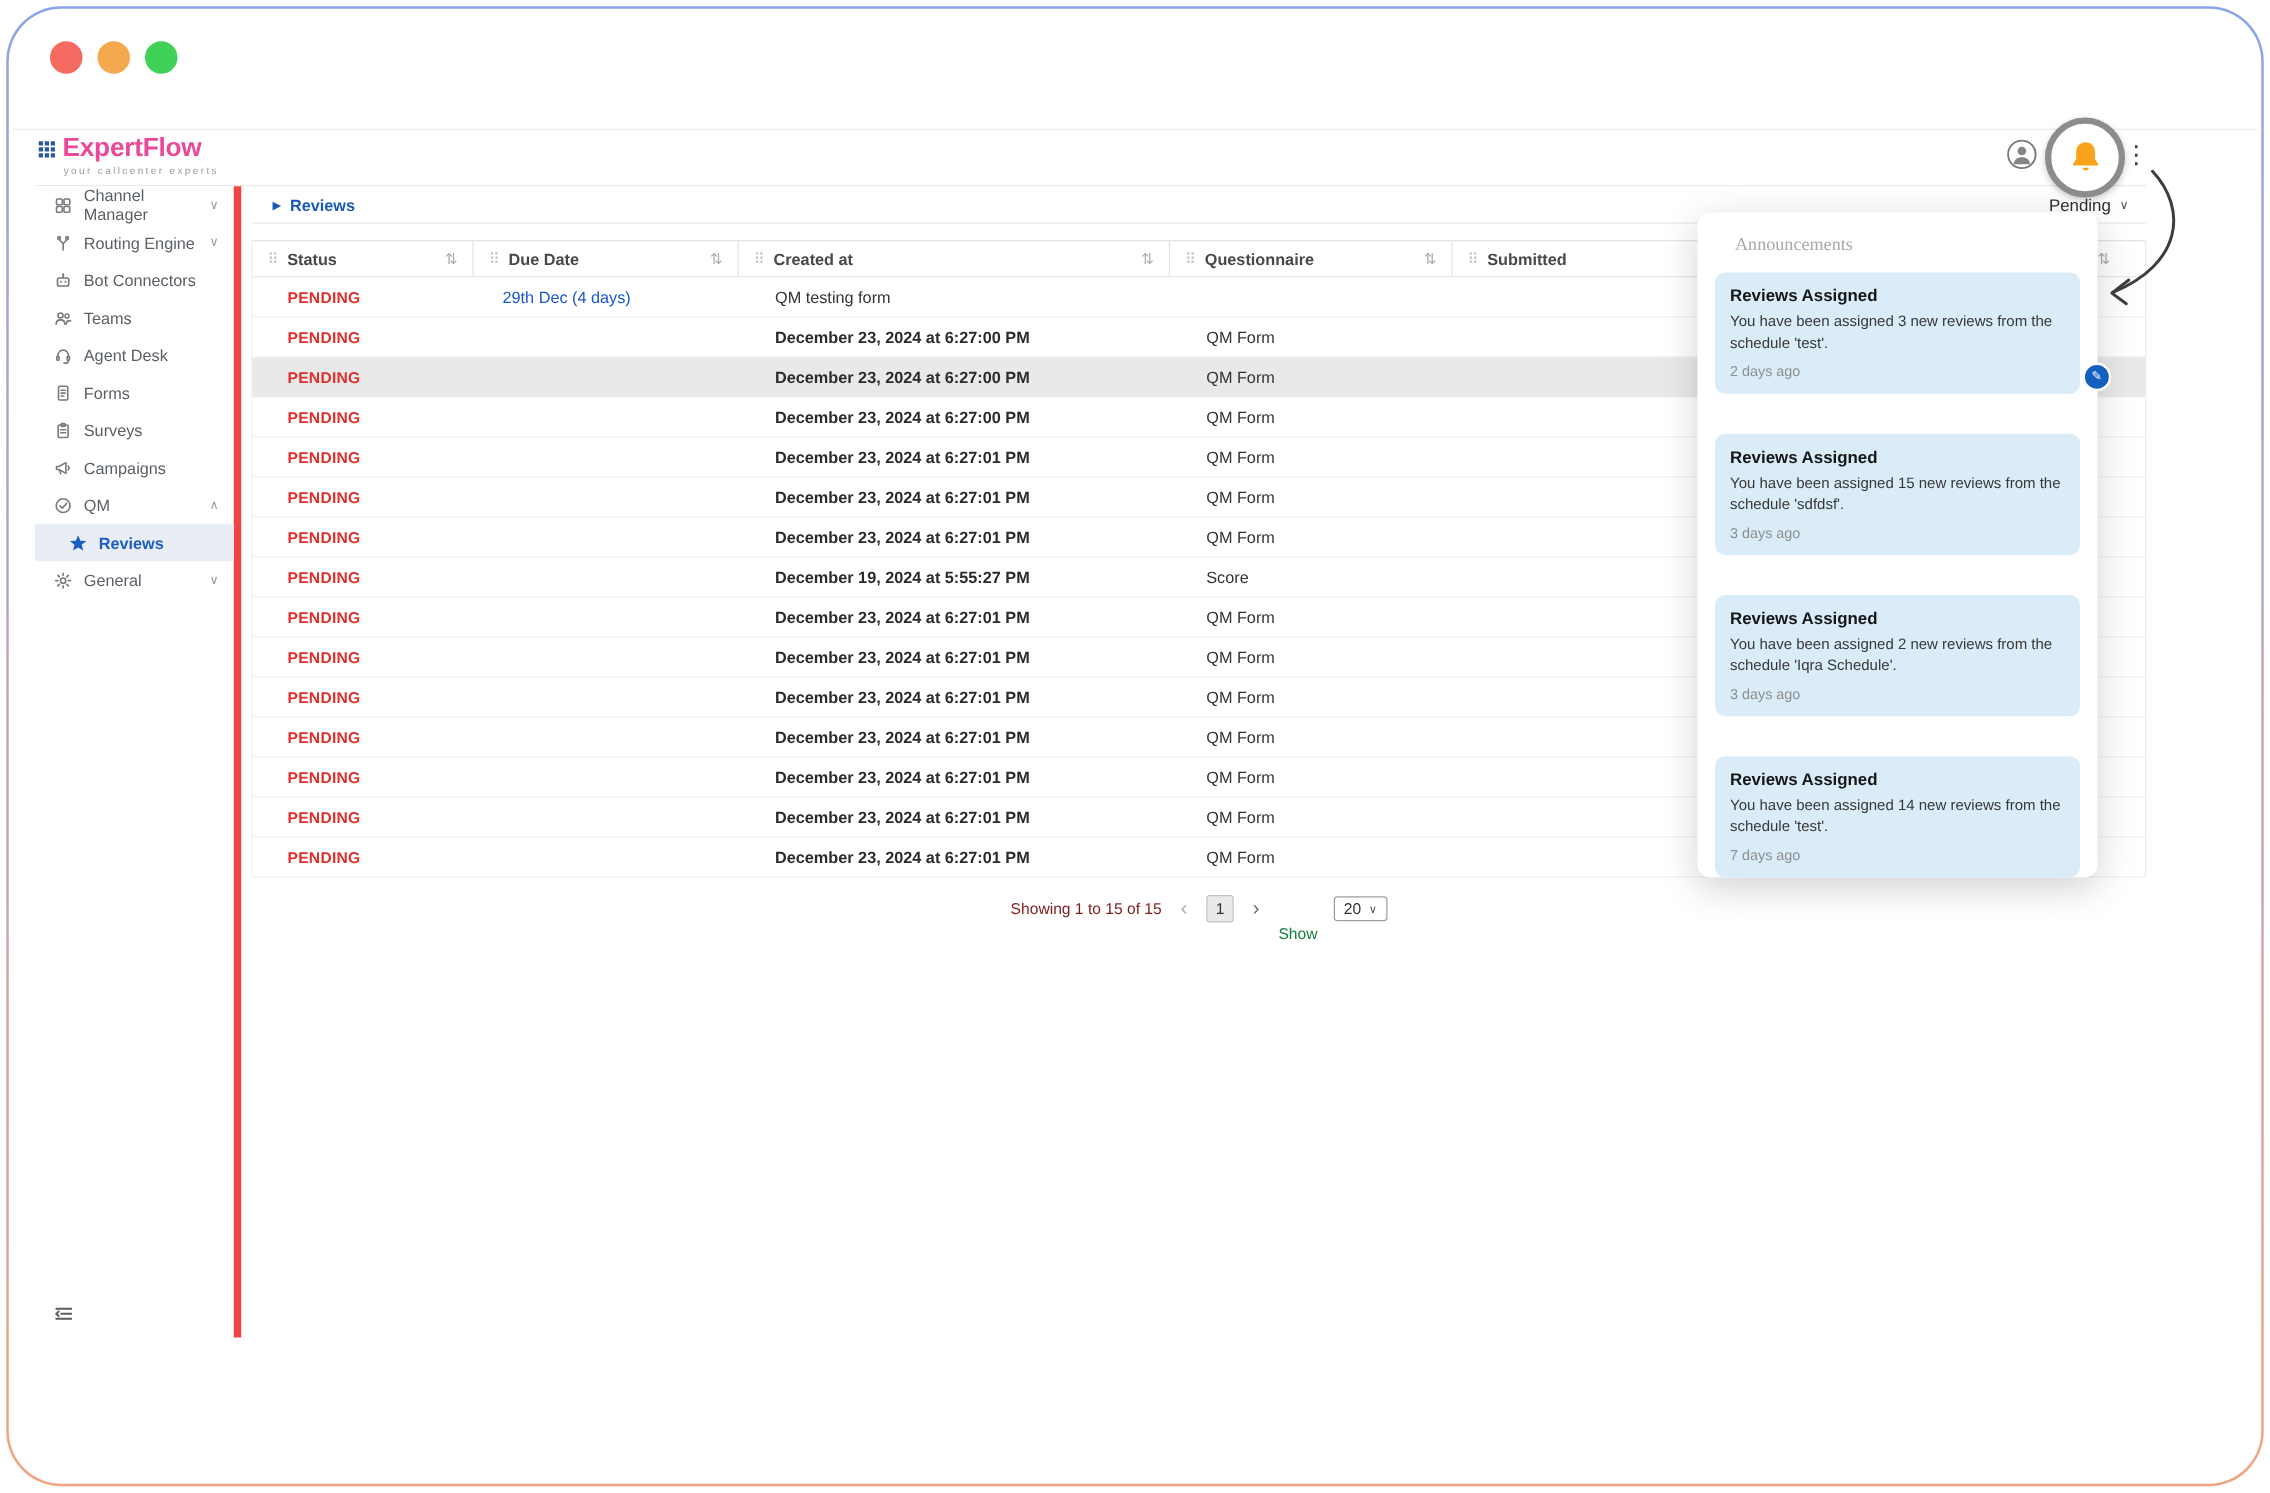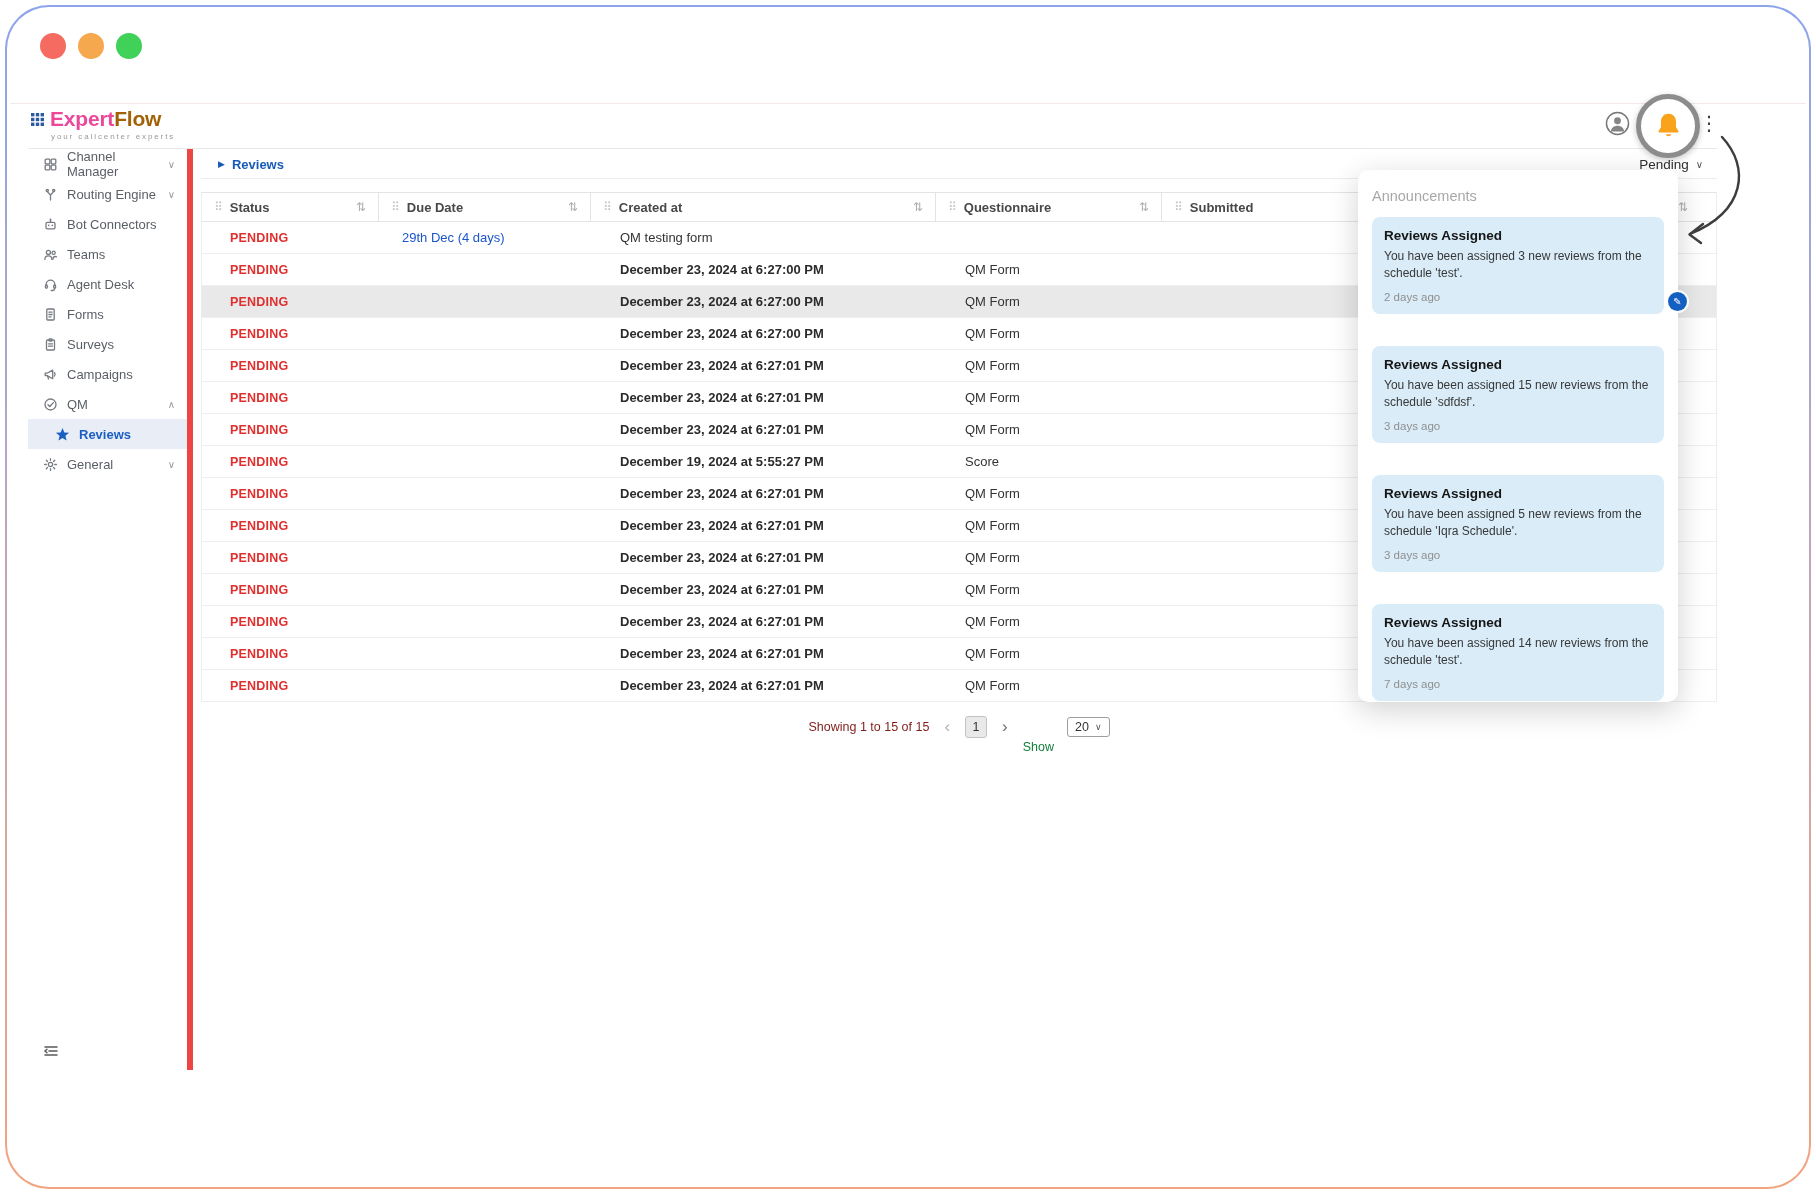--- a/index.html
+++ b/index.html
@@ -15,21 +15,21 @@
   .traffic { position:absolute; left:40px; top:33px; display:flex; gap:12px; z-index:5; }
   .dot { width:26px; height:26px; border-radius:50%; }
   .dot.red{ background:#f56b62; } .dot.yellow{ background:#f5a84e; } .dot.green{ background:#3fd158; }
 
   .chrome-divider { position:absolute; left:10px; right:10px; top:103px; height:1px; background:#f4e9e7; z-index:2; }
 
   
   .brand { position:absolute; left:30px; top:107px; z-index:5; }
   .brand-row { display:flex; align-items:center; gap:5px; }
   .wordmark { font-size:21px; font-weight:700; letter-spacing:-0.2px; }
-  .wm-a { color:#ec4899; } .wm-b { color:#a16207; }
+  .wm-a { color:#ec4899; } .wm-b { color:#ec4899; }
   .tagline { font-size:8px; letter-spacing:1.9px; color:#9a9a9a; margin-top:1px; margin-left:21px;text-align:right; }
 
   
   .avatar-btn { position:absolute; left:1605px; top:111px; width:25px; height:25px; z-index:5; cursor:pointer; }
   .kebab { position:absolute; left:1699px; top:111px; font-size:20px; color:#3c3c3c; z-index:5; cursor:pointer; }
 
   .bell-ring { position:absolute; left:1636px; top:94px; width:64px; height:64px; border-radius:50%;
     border:5px solid #8c8c8c; background:#fff; display:flex; align-items:center; justify-content:center;
     box-shadow:0 2px 6px rgba(0,0,0,.22); z-index:50; }
 
@@ -82,21 +82,21 @@
   .pg-page { width:22px; height:22px; background:#e9e9e9; border:1px solid #c2c2c2; border-radius:3px;
     display:flex; align-items:center; justify-content:center; font-size:12.5px; color:#333; cursor:pointer; }
   .pg-show { font-size:12.5px; color:#15803d;margin-top:40px; }
   .pg-size { display:flex; align-items:center; gap:6px; border:1px solid #9e9e9e; border-radius:3px;
     padding:2px 7px; font-size:12.5px; color:#333; cursor:pointer; }
   .pg-size .chev { font-size:9px; color:#555; }
 
   
   .panel { position:absolute; left:1358px; top:170px; width:320px; height:532px; background:#fff;
     border-radius:10px; box-shadow:0 8px 30px rgba(0,0,0,.18); padding:14px; z-index:40; }
-  .panel-title { font-size:14.5px; color:#a8a8a8; margin:4px 0 13px 0; }
+  .panel-title { font-size:14.5px; color:#a8a8a8; margin:4px 0 13px 16px;font-family:Liberation Serif, serif; }
   .card { background:#d9ecf8; border-radius:8px; padding:11px 12px; margin-bottom:32px; cursor:pointer; }
   .card-title { font-size:13.5px; font-weight:700; color:#161616; margin-bottom:5px; }
   .card-body { font-size:12px; color:#383838; line-height:1.42; }
   .card-time { font-size:11.5px; color:#8f8f8f; margin-top:9px; }
 
   
   .row-badge { position:absolute; left:1668px; top:292px; width:19px; height:19px; border-radius:50%;
     background:#1460c0; color:#fff; display:flex; align-items:center; justify-content:center;
     font-size:10px; z-index:45; box-shadow:0 0 0 2px rgba(255,255,255,.85); cursor:pointer; }
 
@@ -504,21 +504,21 @@
       </div>
 
       <div class="card">
         <div class="card-title">Reviews Assigned</div>
         <div class="card-body">You have been assigned 15 new reviews from the schedule 'sdfdsf'.</div>
         <div class="card-time">3 days ago</div>
       </div>
 
       <div class="card">
         <div class="card-title">Reviews Assigned</div>
-        <div class="card-body">You have been assigned 5 new reviews from the schedule 'Iqra Schedule'.</div>
+        <div class="card-body">You have been assigned 2 new reviews from the schedule 'Iqra Schedule'.</div>
         <div class="card-time">3 days ago</div>
       </div>
 
       <div class="card">
         <div class="card-title">Reviews Assigned</div>
         <div class="card-body">You have been assigned 14 new reviews from the schedule 'test'.</div>
         <div class="card-time">7 days ago</div>
       </div>
     </div>
 </div>

